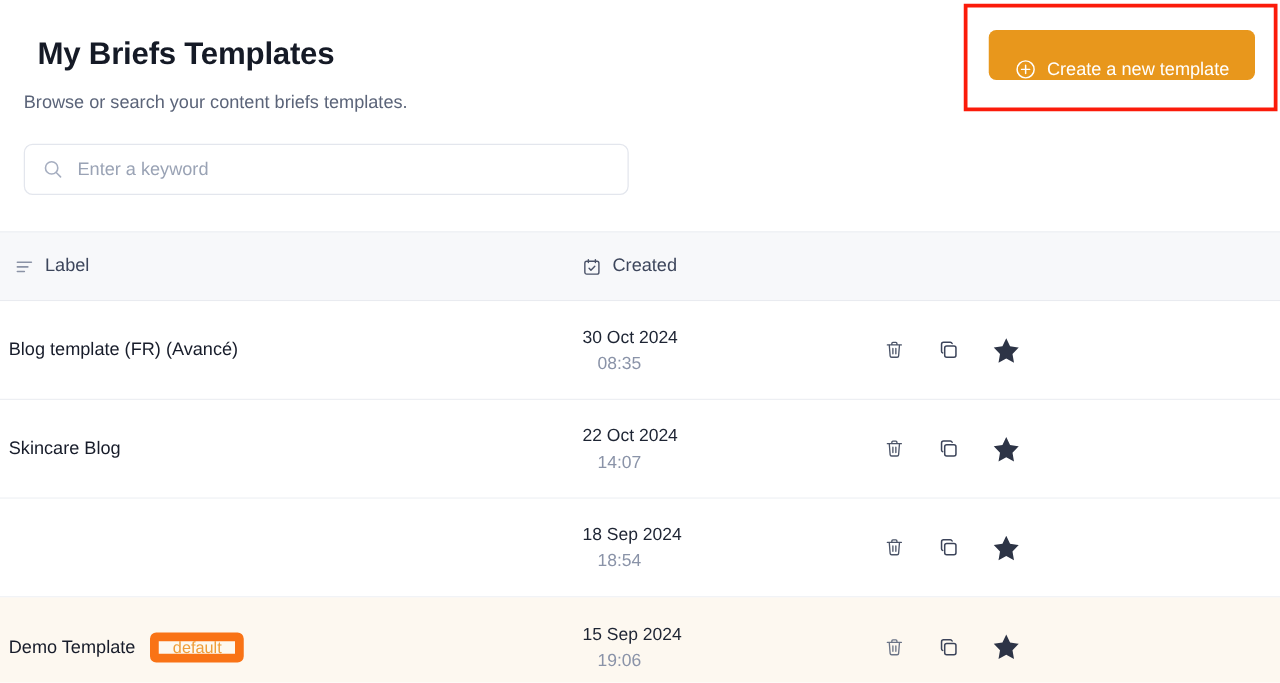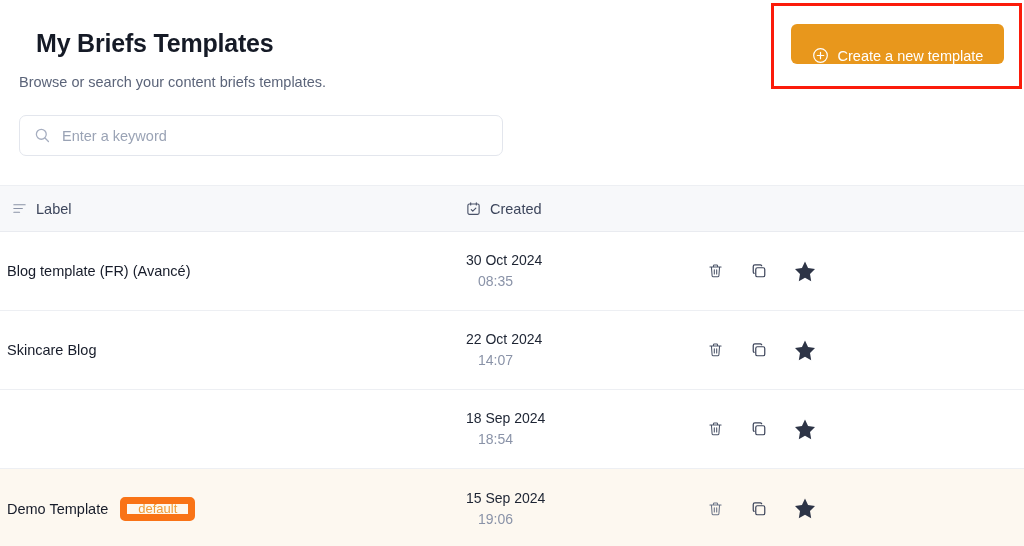--- a/index.html
+++ b/index.html
@@ -19,21 +19,21 @@
   }
 
   
   .page-head {
     position: relative;
     padding: 0;
   }
 
   .page-title {
     position: absolute;
-    left: 36px;
+    left: 30px;
     top: 27px;
     font-size: 25px;
     font-weight: 600;
     letter-spacing: -0.2px;
     color: #151a26;
     line-height: 32px;
   }
 
   .page-subtitle {
     position: absolute;
@@ -121,21 +121,21 @@
 
   
   .table {
     position: absolute;
     left: 0;
     top: 185px;
     width: 1024px;
   }
 
   .thead {
-    height: 47px;
+    height: 56px;
     background: #f7f8fa;
     border-top: 1px solid #edeff3;
     border-bottom: 1px solid #e9ebf0;
     display: flex;
     align-items: center;
     position: relative;
   }
 
   .th {
     display: flex;

